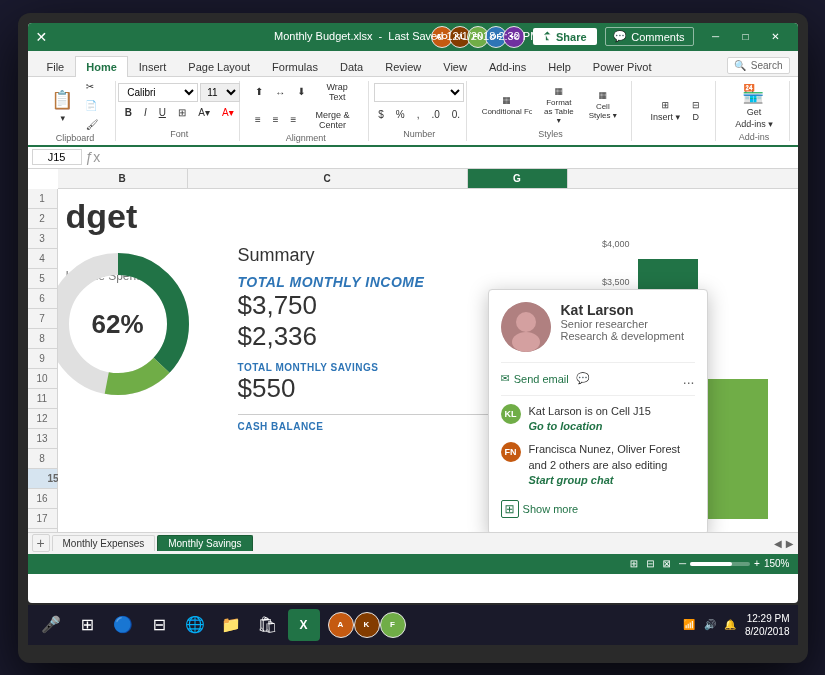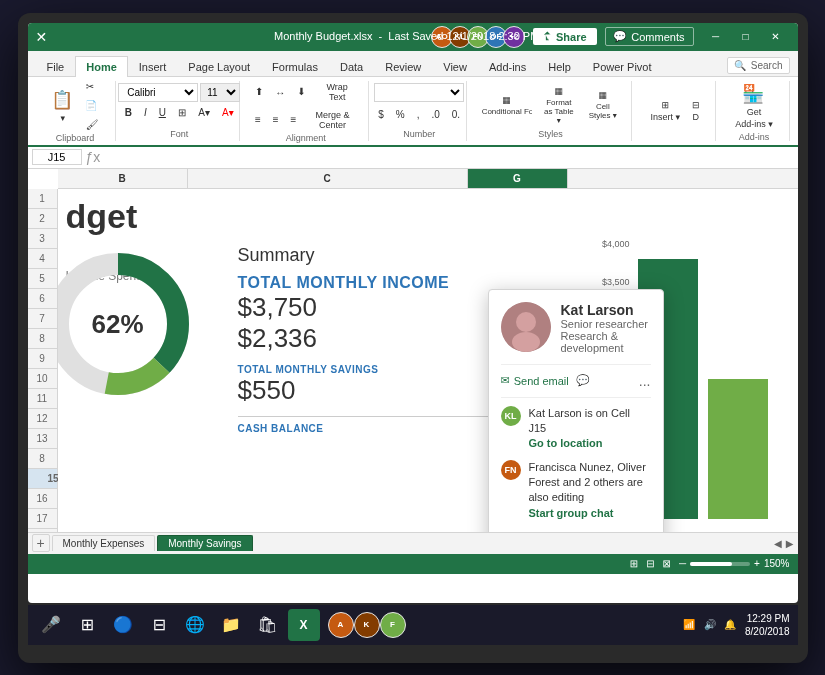--- a/index.html
+++ b/index.html
@@ -212,21 +212,21 @@
       font-size: 10px;
       color: #333;
       font-weight: 600;
     }
 
     
     .popup-card {
       position: absolute;
       top: 100px;
       left: 430px;
-      width: 176px;
+      width: 220px;
       background: white;
       border: 1px solid #d4d4d4;
       border-radius: 4px;
       box-shadow: 0 4px 20px rgba(0,0,0,0.25);
       z-index: 100;
       padding: 12px;
     }
     .popup-header {
       display: flex;
       align-items: flex-start;
@@ -285,20 +285,21 @@
       flex-shrink: 0;
     }
     .kl-icon { background: #70ad47; }
     .fn-icon { background: #c55a11; }
     .popup-info-text { color: #333; line-height: 1.4; }
     .popup-link {
       color: #217346;
       cursor: pointer;
       font-weight: 600;
       display: block;
+      font-style: italic;
     }
     .popup-show-more {
       display: flex; align-items: center; gap: 4px;
       color: #217346; font-size: 11px; cursor: pointer;
       background: none; border: none;
       padding: 4px 0;
     }
 
     
     .sheet-tabs {
@@ -589,21 +590,21 @@
               <circle cx="80" cy="80" r="60" fill="none" stroke="#217346" stroke-width="22" stroke-dasharray="233.7 376.9" stroke-dashoffset="94.2" transform="rotate(-90 80 80)"></circle>
 
               <circle cx="80" cy="80" r="60" fill="none" stroke="#70ad47" stroke-width="22" stroke-dasharray="60 316.6" stroke-dashoffset="-139.5" transform="rotate(-90 80 80)"></circle>
             </svg>
             <div style="position:absolute;top:50%;left:50%;transform:translate(-50%,-50%);font-size:26px;font-weight:bold;color:#333;">62%</div>
           </div>
 
           <div style="position:absolute;top:56px;left:180px;width:250px;">
             <div style="font-size:18px;color:#333;margin-bottom:8px;">Summary</div>
 
-            <div style="font-size:16px;color:#2e75b6;font-weight:600;letter-spacing:0.5px;margin-top:6px;">TOTAL MONTHLY INCOME</div>
+            <div style="font-size:14px;color:#2e75b6;font-weight:600;letter-spacing:0.5px;margin-top:6px;font-style:italic;">TOTAL MONTHLY INCOME</div>
             <div style="font-size:26px;color:#333;font-weight:300;">$3,750</div>
 
             <div style="font-size:26px;color:#333;font-weight:300;">$2,336</div>
 
             <div style="font-size:10px;color:#2e75b6;font-weight:600;letter-spacing:0.5px;margin-top:10px;">TOTAL MONTHLY SAVINGS</div>
             <div style="font-size:26px;color:#333;font-weight:300;">$550</div>
 
             <div style="font-size:10px;color:#2e75b6;font-weight:600;letter-spacing:0.5px;margin-top:10px;border-top:1px solid #ccc;padding-top:6px;">CASH BALANCE</div>
           </div>
 

